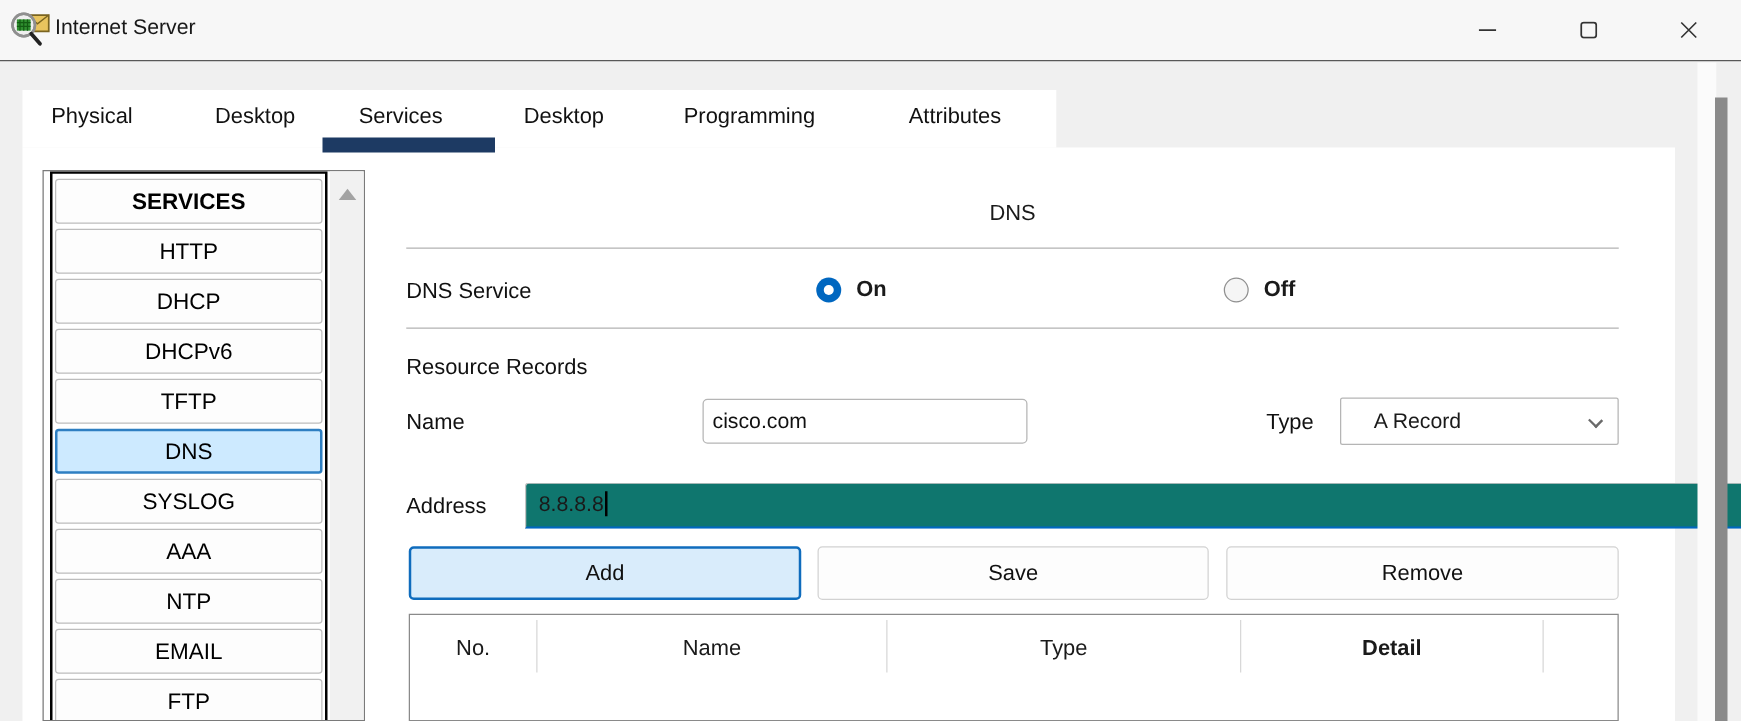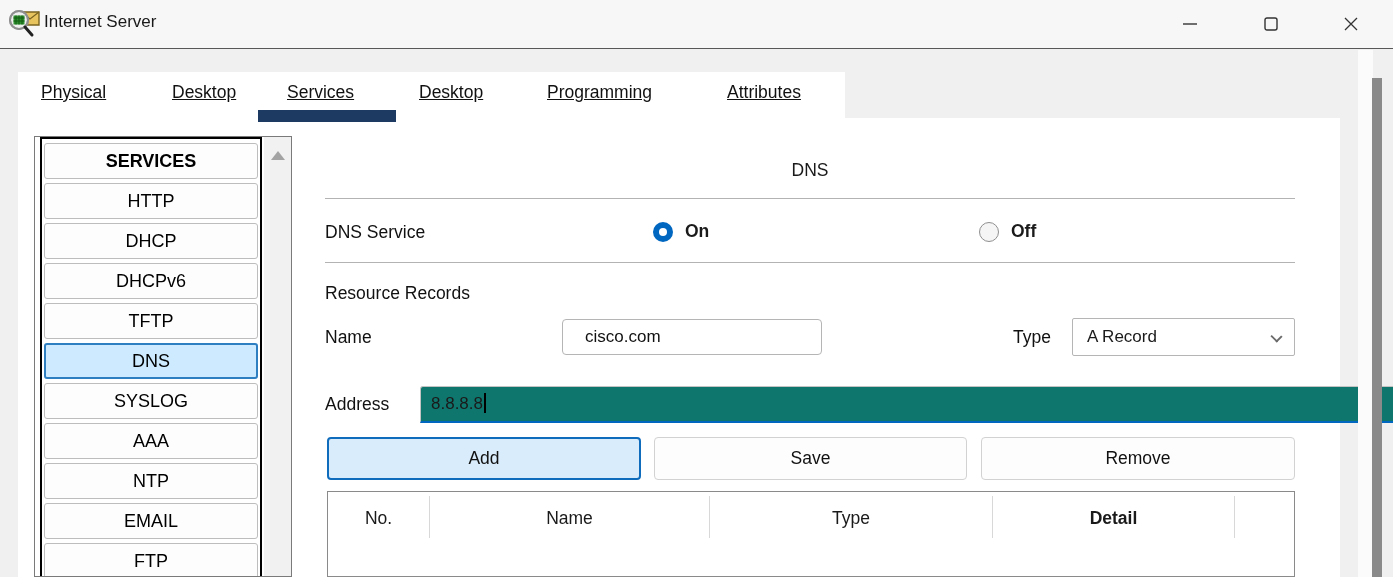--- a/index.html
+++ b/index.html
@@ -22,21 +22,21 @@
     position:absolute; top:0; width:46px; height:48px;
     display:flex; align-items:center; justify-content:center;
   }
   .btn-min   { left:1167px; }
   .btn-max   { left:1248px; }
   .btn-close { left:1328px; }
 
   
   .tabstrip-bg { position:absolute; left:18px; top:72px; width:827px; height:46px; background:#ffffff; }
   .panel { position:absolute; left:18px; top:118px; width:1322px; height:459px; background:#ffffff; }
-  .tab { position:absolute; top:82px; font-size:17.5px; color:#111; cursor:default; white-space:nowrap;text-decoration:underline; }
+  .tab { position:absolute; top:82px; font-size:17.5px; color:#111; cursor:default; white-space:nowrap; }
   .tab-underline { position:absolute; left:258px; top:110px; width:138px; height:12px; background:#1d3a63; }
 
   
   .svc-frame {
     position:absolute; left:34px; top:136px; width:258px; height:441px;
     background:#ffffff; border:1px solid #7a7a7a; overflow:hidden;
   }
   .svc-list { position:absolute; left:5px; top:0; width:222px; height:441px; border:2px solid #000; background:#fff; overflow:hidden; }
   .svc-item {
     position:absolute; left:2px; width:214px; height:36px;
@@ -76,26 +76,26 @@
   }
   .radio-off { left:979px; top:222px; background:#f5f5f5; border:1px solid #8f8f8f; }
   .radio-label { position:absolute; font-size:17.5px; font-weight:600; }
   .lbl-on  { left:685px; top:221px; }
   .lbl-off { left:1011px; top:221px; }
 
   .name-input {
     position:absolute; left:562px; top:319px; width:260px; height:36px;
     border:1px solid #b5b5b5; border-radius:4px; background:#fff;
     font-family:"Liberation Sans", sans-serif; font-size:17px; color:#111;
-    padding:0 22px; outline:none;
+    padding:0 7px; outline:none;
   }
   .type-select {
     position:absolute; left:1072px; top:318px; width:223px; height:38px;
     border:1px solid #b5b5b5; border-radius:2px; background:#fff;
-    font-size:17px; line-height:36px; padding-left:14px; cursor:default;
+    font-size:17px; line-height:36px; padding-left:26px; cursor:default;
   }
   .chevron-down {
     position:absolute; right:13px; top:13px; width:9px; height:9px;
     border-right:2px solid #6a6a6a; border-bottom:2px solid #6a6a6a;
     transform:rotate(45deg) scaleY(0.9);
   }
   .address-input {
     position:absolute; left:420px; top:386px; width:996px; height:37px;
     border:1px solid #c3c3c3; border-bottom:2px solid #0067c0;
     border-radius:3px 3px 0 0; background:#0f766e;

